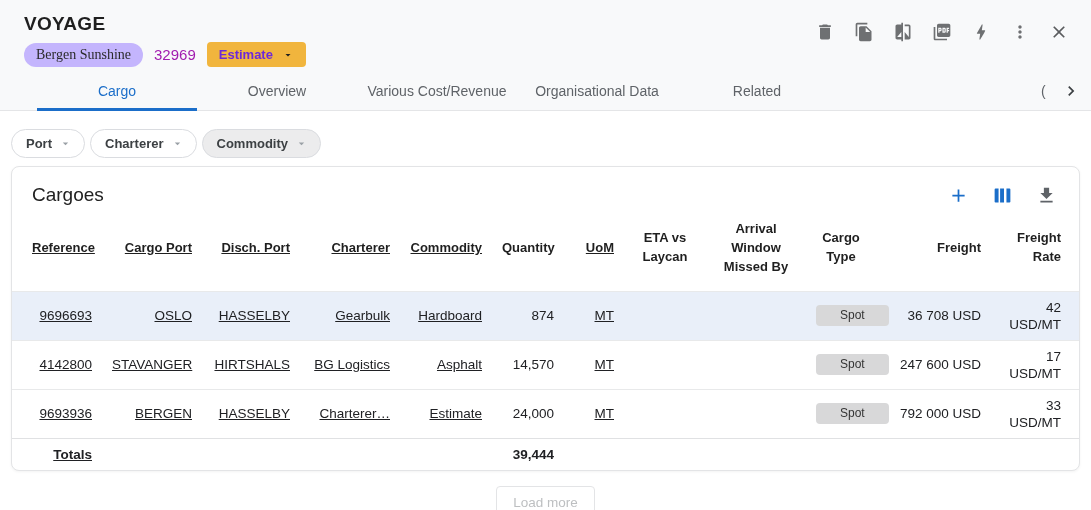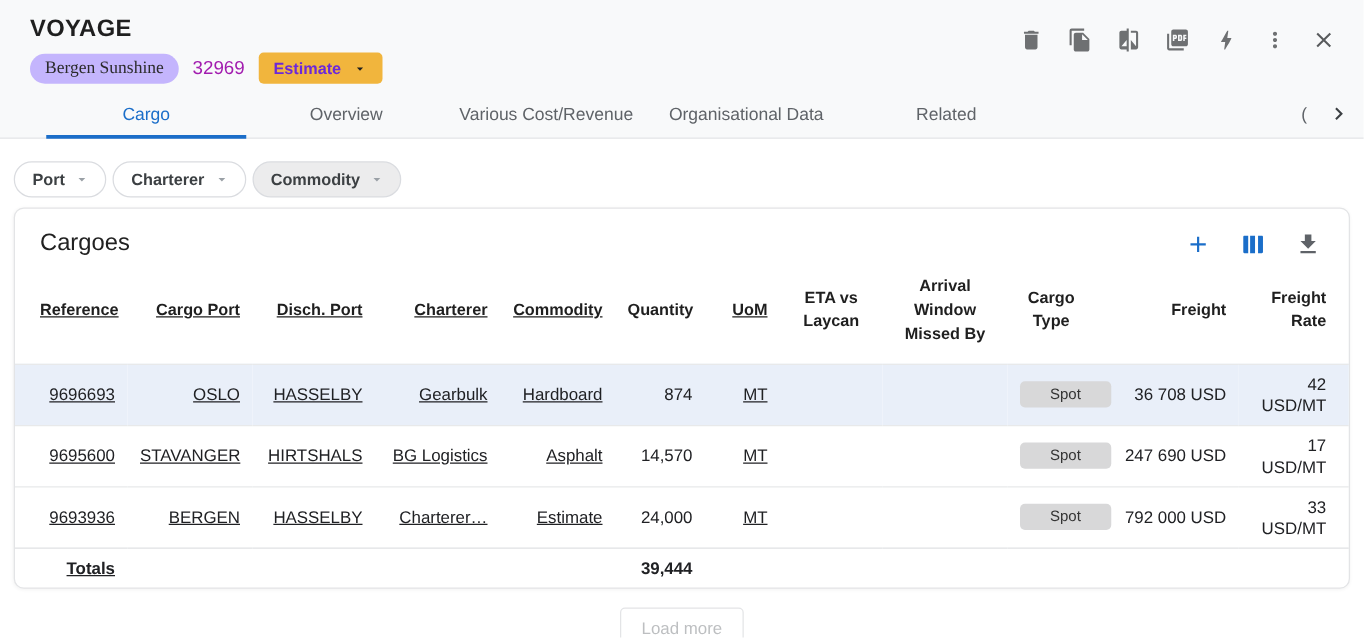--- a/index.html
+++ b/index.html
@@ -244,31 +244,31 @@
             <td class="al">Hardboard</td>
             <td class="ar">874</td>
             <td class="al">MT</td>
             <td class="ac"></td>
             <td class="ac"></td>
             <td class="ac"><span class="spot-badge">Spot</span></td>
             <td class="ar">36 708 USD</td>
             <td class="ar col-last">42 USD/MT</td>
           </tr>
           <tr>
-            <td class="al col-first">9695600</td>
+            <td class="al col-first">4142800</td>
             <td class="al">STAVANGER</td>
             <td class="al">HIRTSHALS</td>
             <td class="al">BG Logistics</td>
             <td class="al">Asphalt</td>
             <td class="ar">14,570</td>
             <td class="al">MT</td>
             <td class="ac"></td>
             <td class="ac"></td>
             <td class="ac"><span class="spot-badge">Spot</span></td>
-            <td class="ar">247 690 USD</td>
+            <td class="ar">247 600 USD</td>
             <td class="ar col-last">17 USD/MT</td>
           </tr>
           <tr>
             <td class="al col-first">9693936</td>
             <td class="al">BERGEN</td>
             <td class="al">HASSELBY</td>
             <td class="al">Charterer…</td>
             <td class="al">Estimate</td>
             <td class="ar">24,000</td>
             <td class="al">MT</td>

